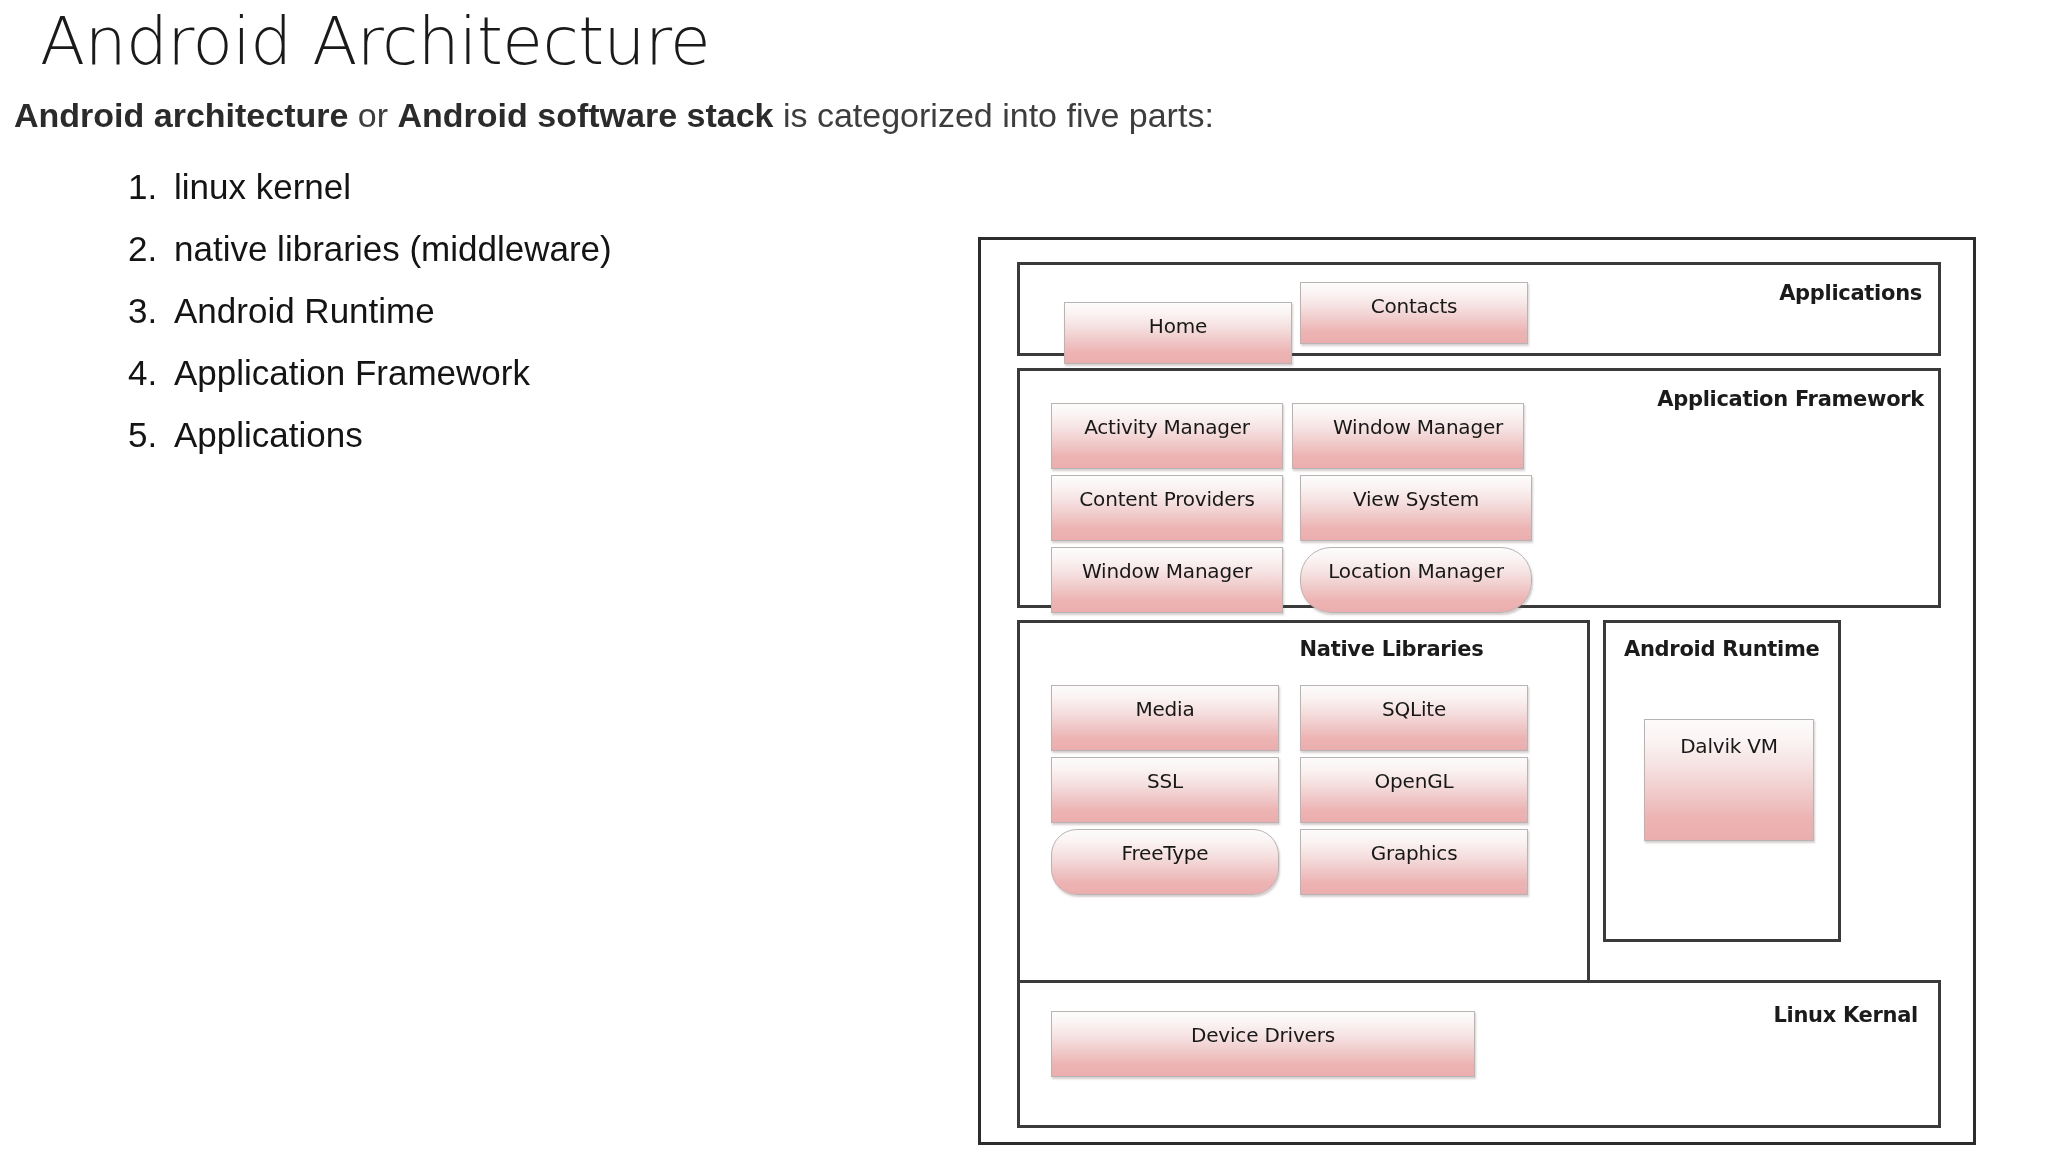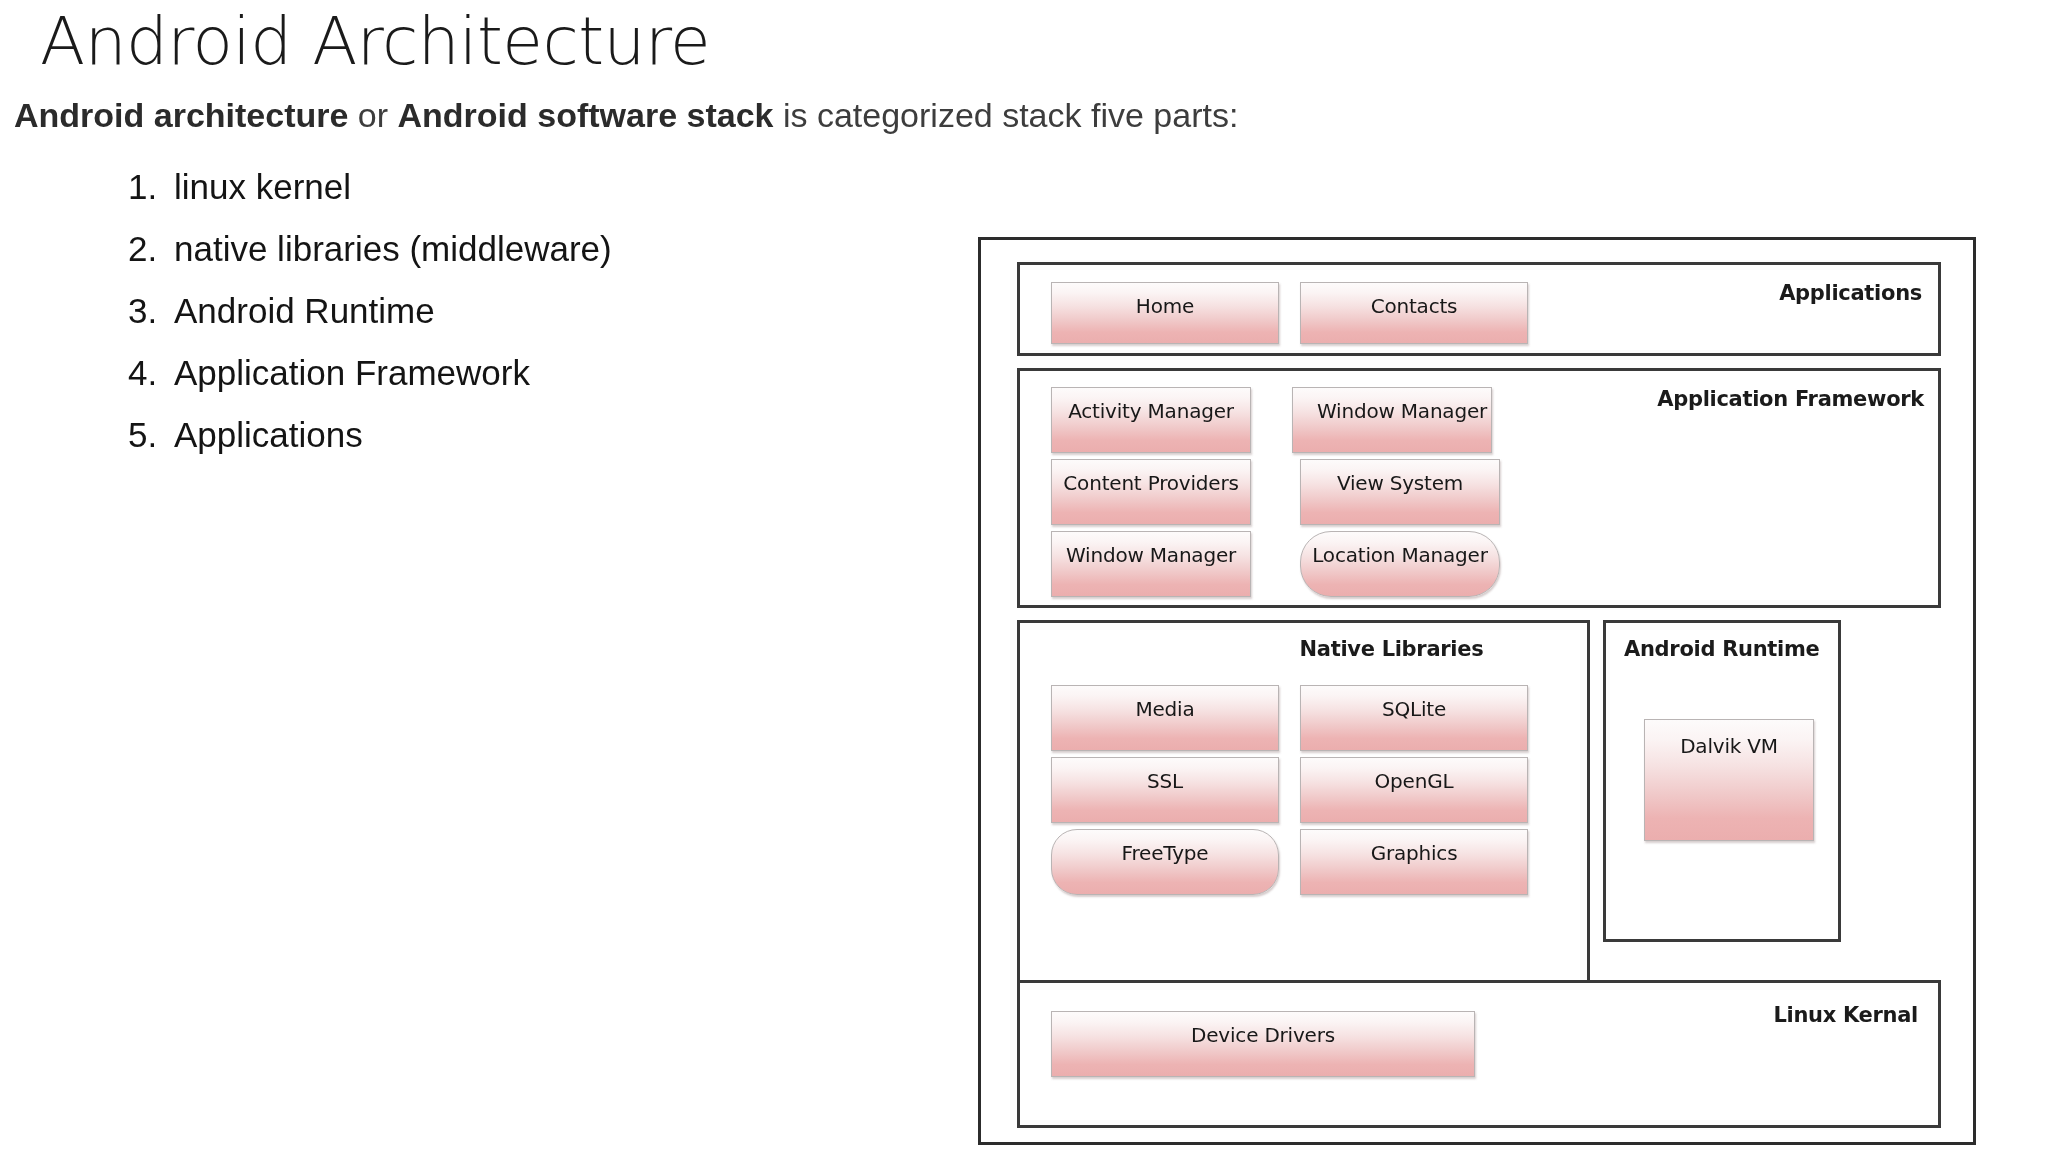--- a/index.html
+++ b/index.html
@@ -137,31 +137,31 @@
 
   
   #title-applications { right: 16px; top: 16px; }
   #title-framework    { right: 14px; top: 16px; }
   #title-native       { left: 50%; transform: translateX(-4px); top: 14px; }
   #title-runtime      { left: 18px; top: 14px; }
   #title-kernel       { right: 20px; top: 20px; }
 
   
   .apps-box   { width: 228px; height: 62px; top: 17px; }
-  .fw-box     { width: 200px; height: 66px; }
+  .fw-box     { width: 232px; height: 66px; margin-top: 16px; }
   .nl-box     { width: 228px; height: 66px; }
   .dd-box     { width: 424px; height: 66px; top: 28px; left: 31px; }
   .dv-box     { width: 170px; height: 122px; top: 96px; left: 38px; }
 </style>
 </head>
 <body>
 
 <div class="slide-title">Android Architecture</div>
 
-<div class="intro-line"><b>Android architecture</b><span> or </span><b>Android software stack</b><span> is categorized stack five parts:</span></div>
+<div class="intro-line"><b>Android architecture</b><span> or </span><b>Android software stack</b><span> is categorized into five parts:</span></div>
 
 <div class="bullet-list">
   <div class="bullet-item">
     <span class="bullet-num">1.</span>
     <span class="bullet-text">linux kernel</span>
   </div>
   <div class="bullet-item">
     <span class="bullet-num">2.</span>
     <span class="bullet-text">native libraries (middleware)</span>
   </div>
@@ -176,21 +176,21 @@
   <div class="bullet-item">
     <span class="bullet-num">5.</span>
     <span class="bullet-text">Applications</span>
   </div>
 </div>
 
 <div class="diagram">
 
   <div class="layer" id="layer-applications">
     <div class="layer-title" id="title-applications">Applications</div>
-    <div class="gbox apps-box" style="left:31px;">
+    <div class="gbox apps-box" style="left:44px;margin-top:20px;">
       <span class="gbox-label">Home</span>
     </div>
     <div class="gbox apps-box" style="left:280px;">
       <span class="gbox-label">Contacts</span>
     </div>
   </div>
 
   <div class="layer" id="layer-framework">
     <div class="layer-title" id="title-framework">Application Framework</div>
 

